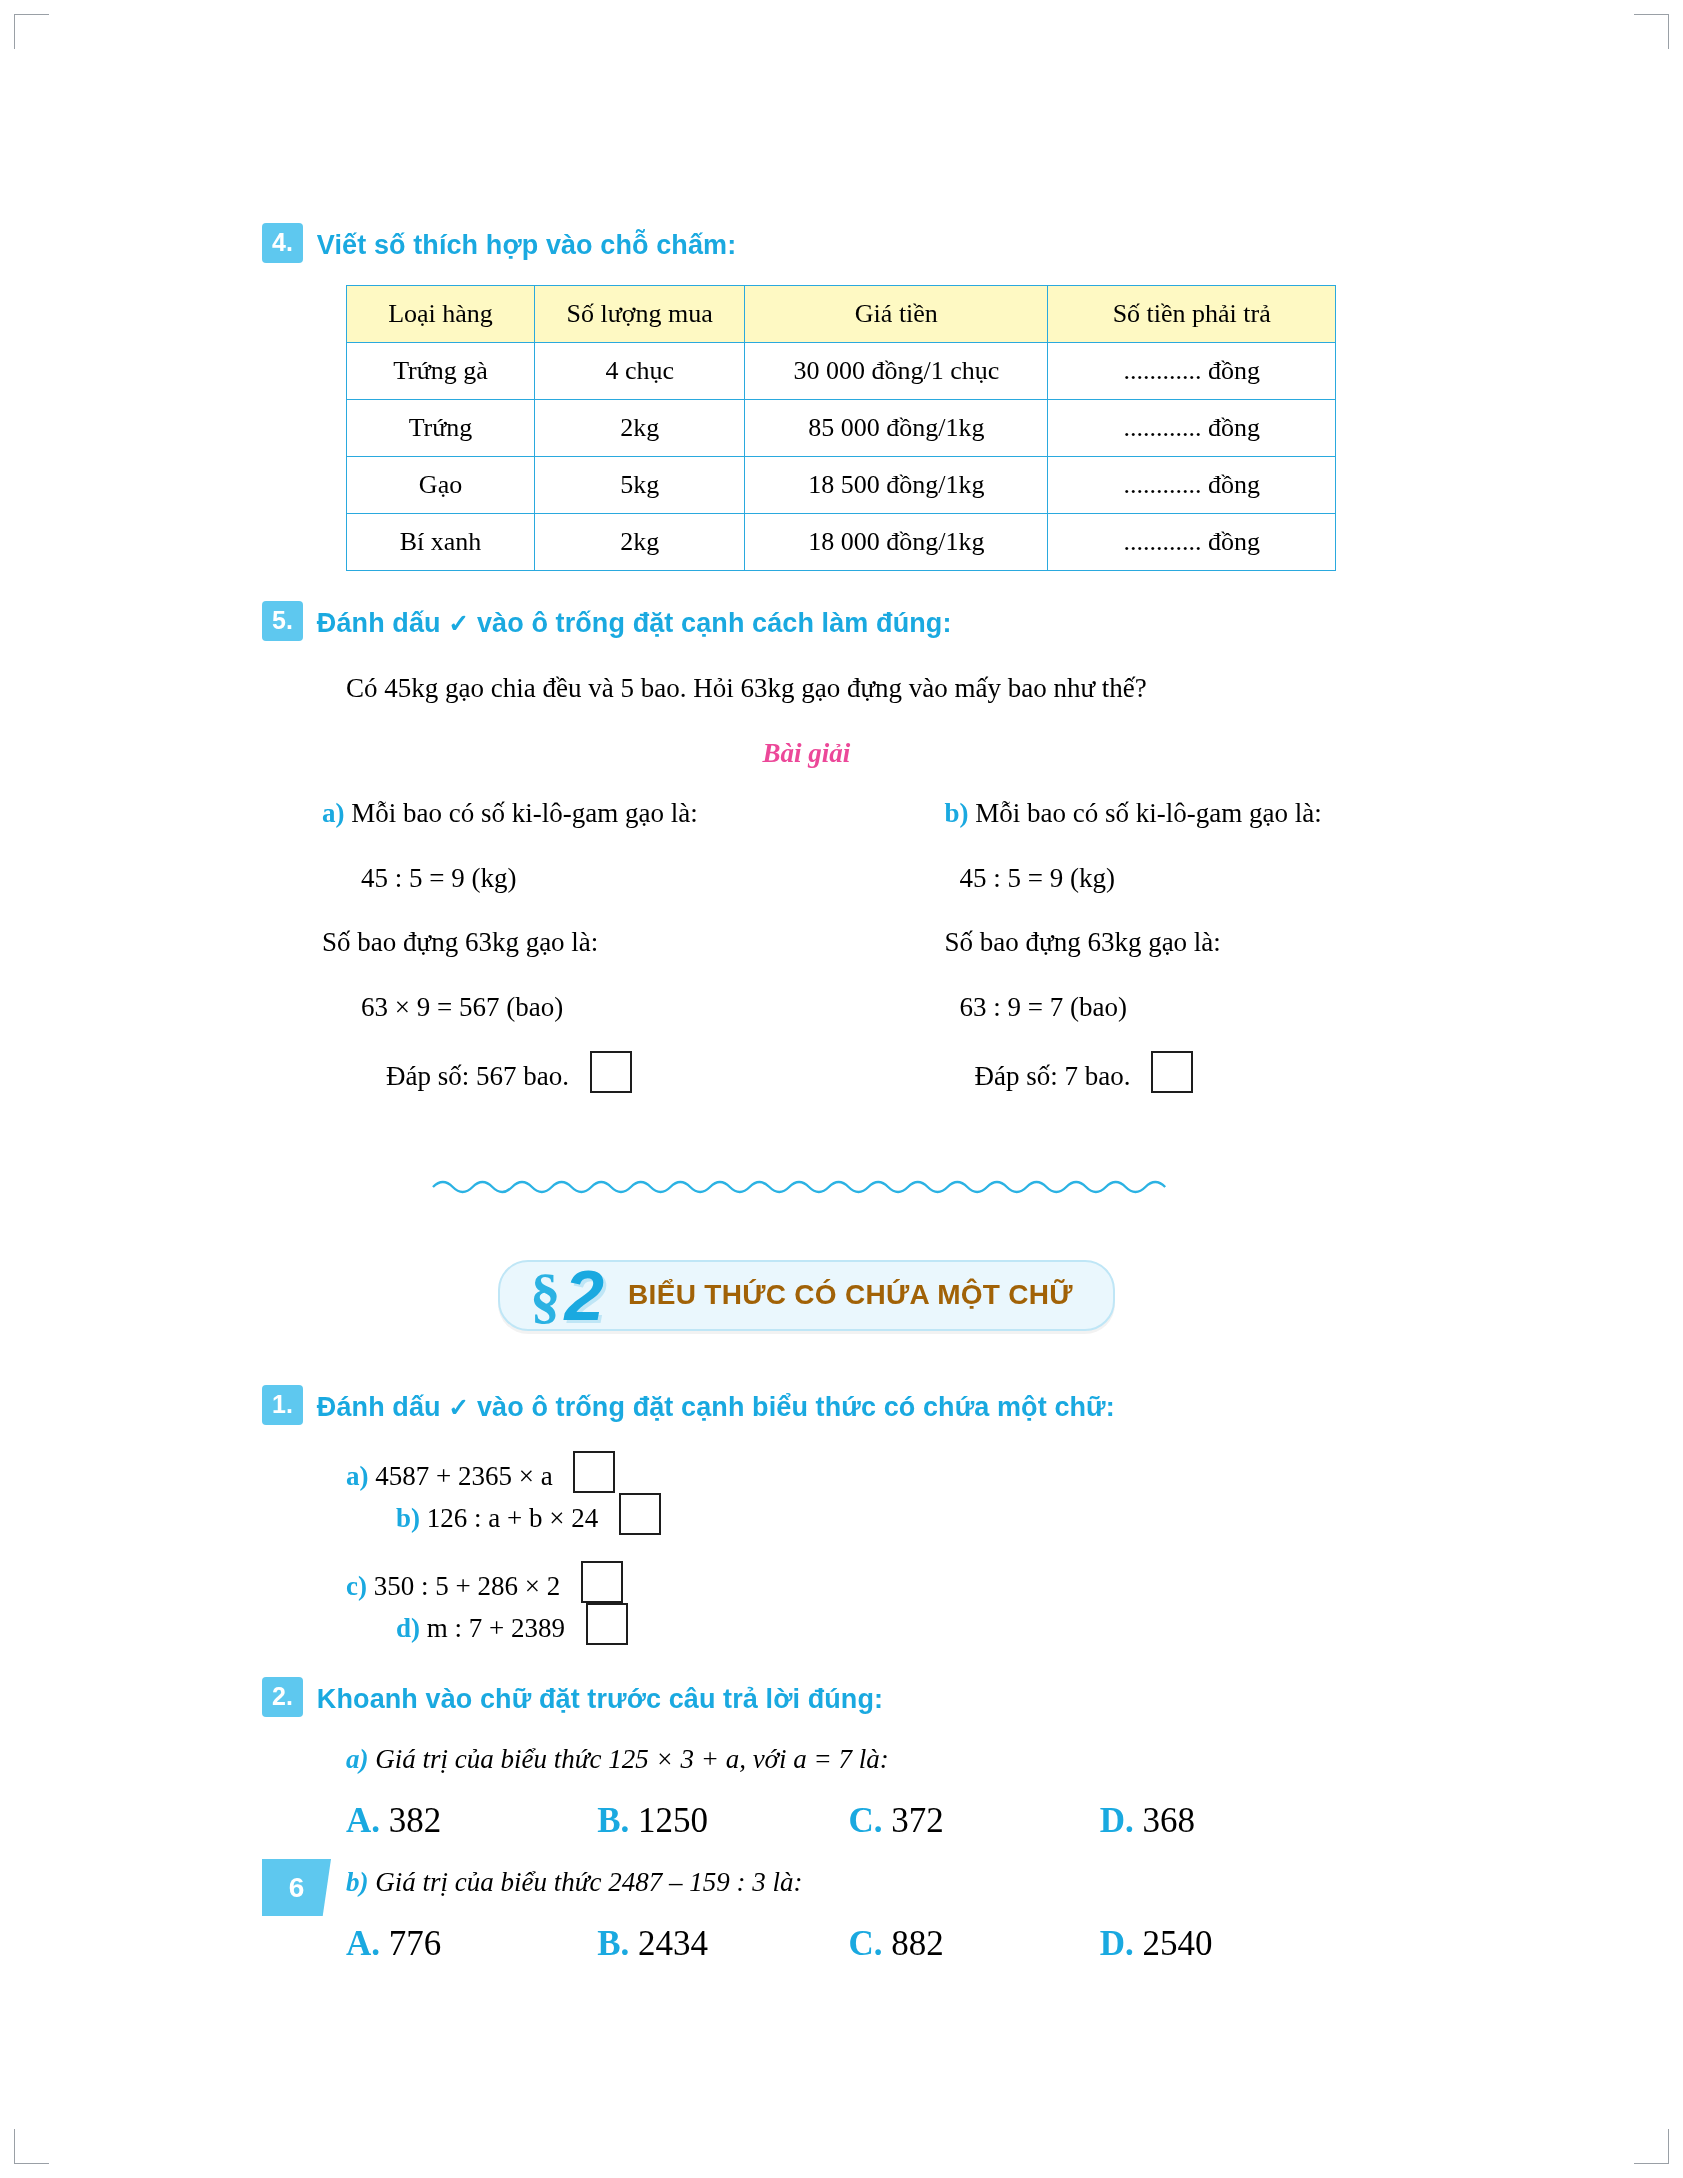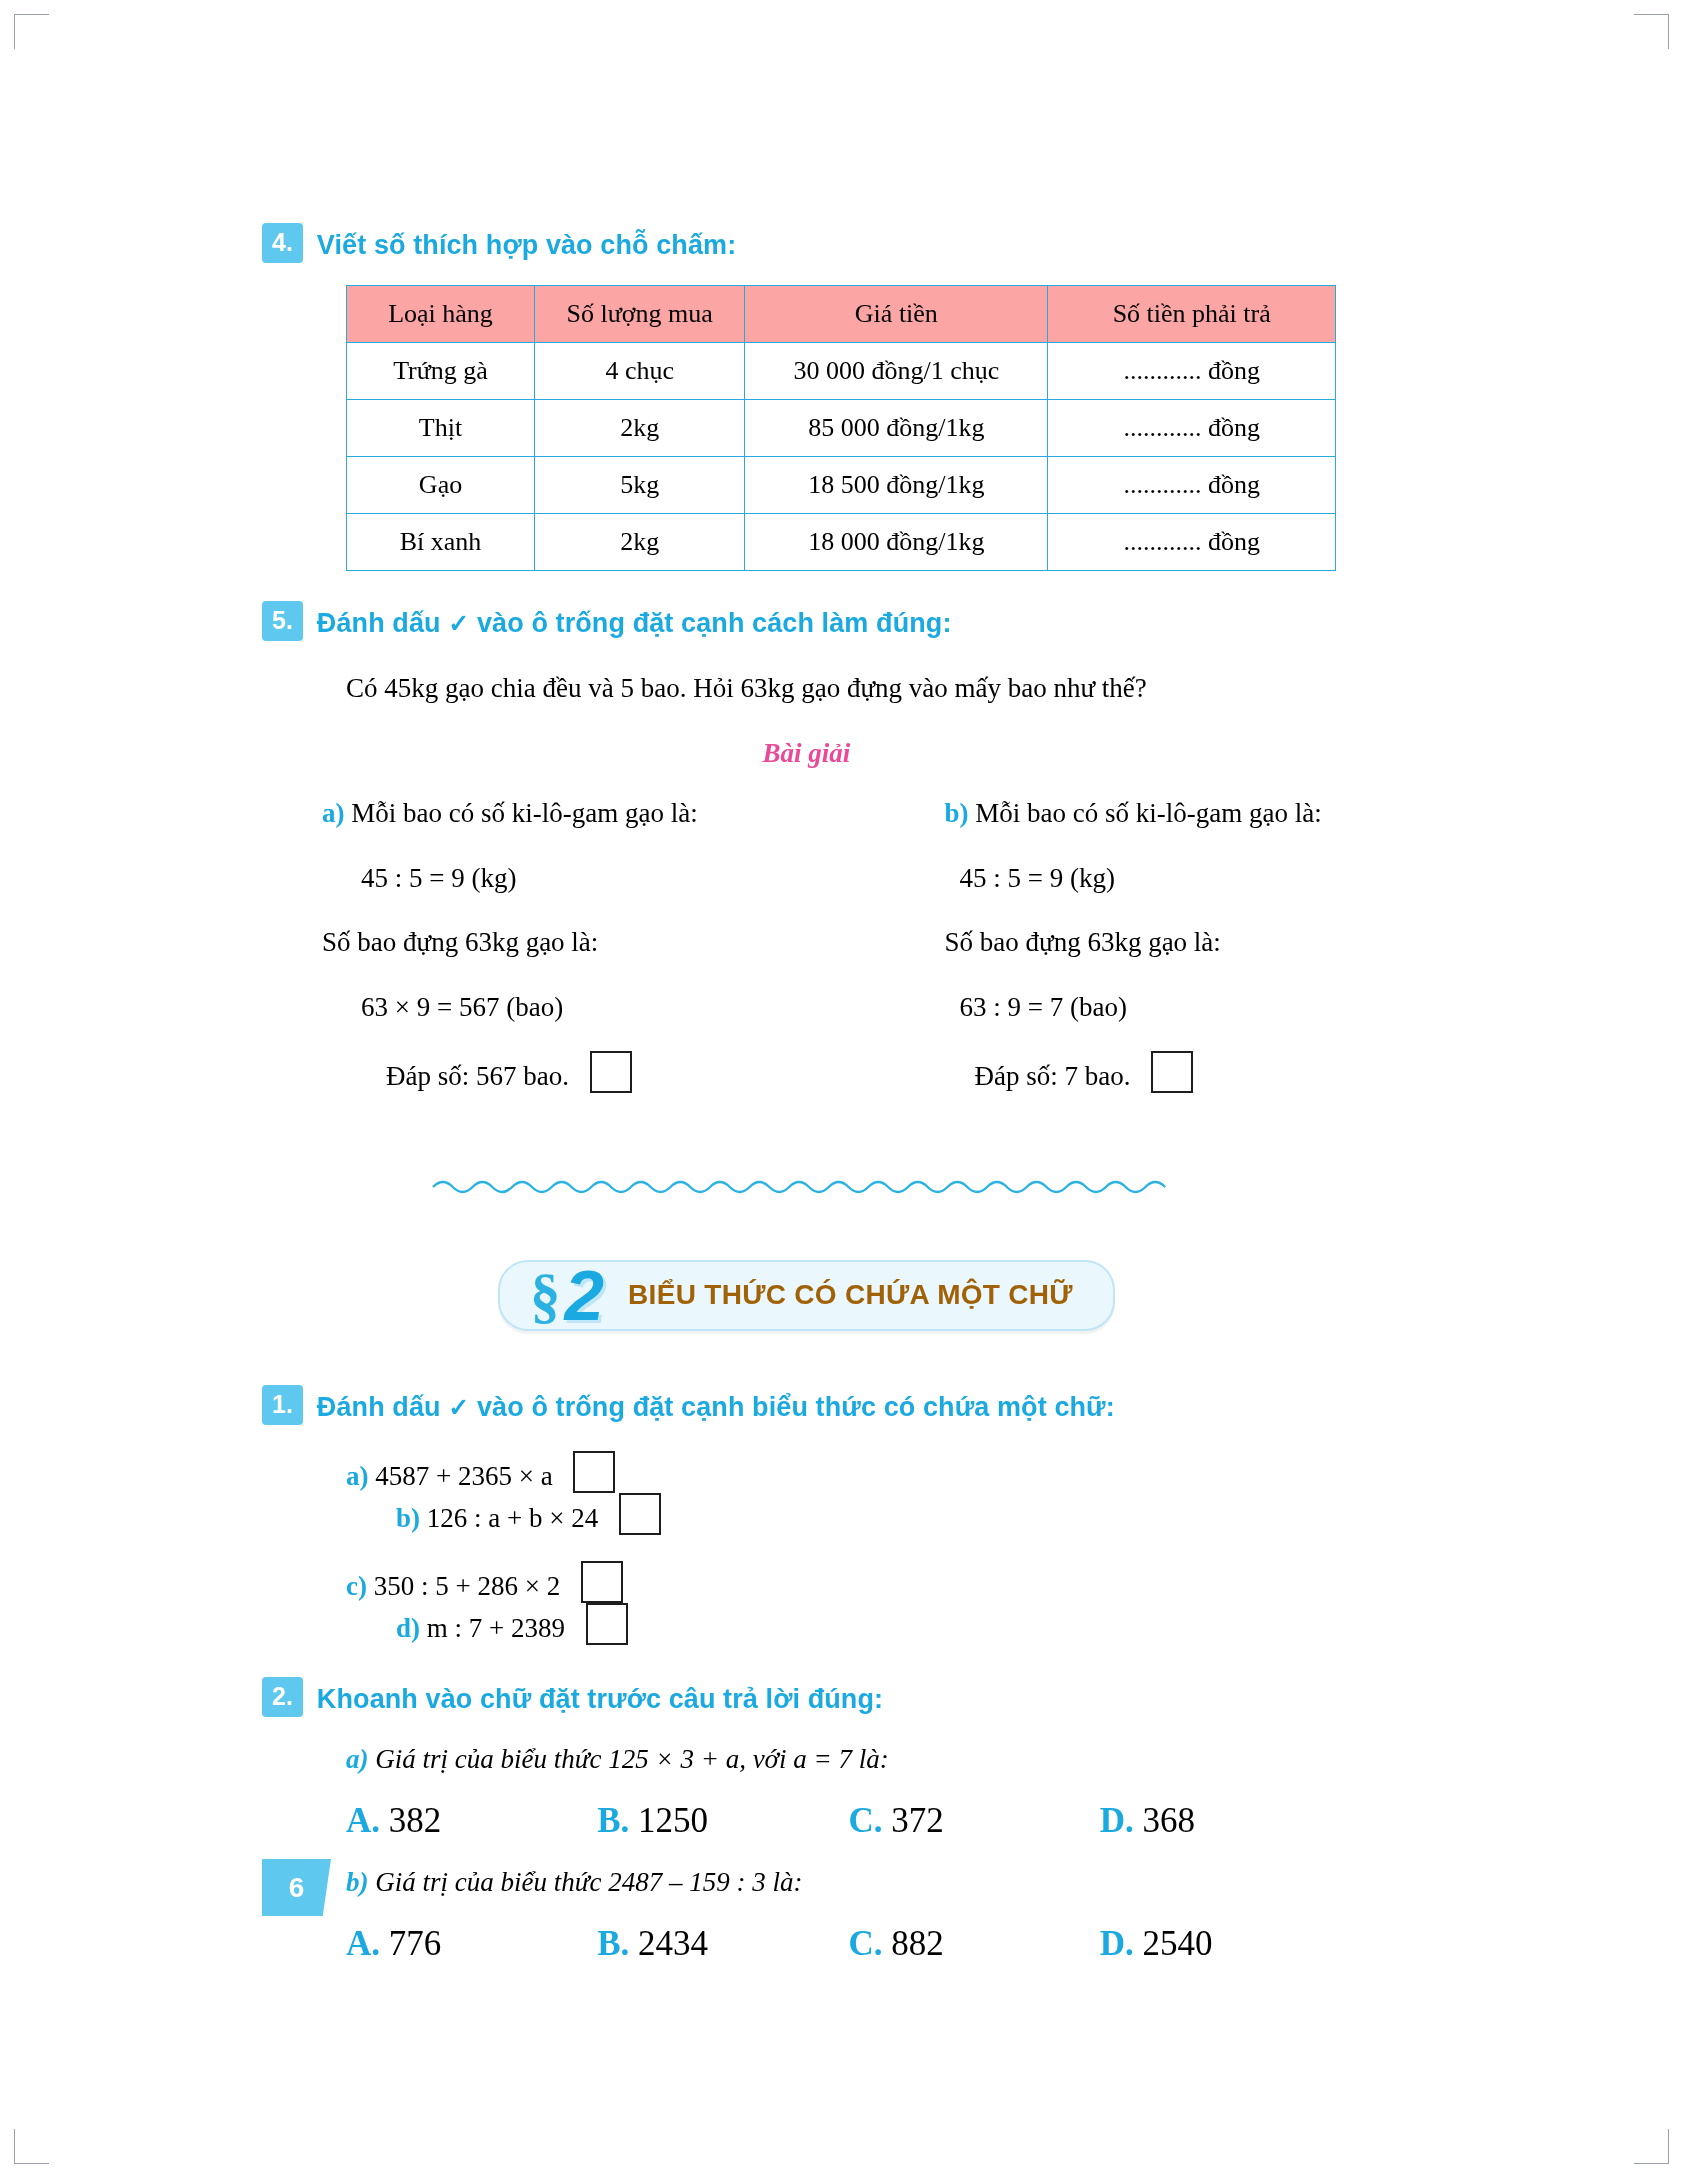--- a/index.html
+++ b/index.html
@@ -86,21 +86,21 @@
     font-size: 26px;
   }
   table.price th, table.price td {
     border: 1.6px solid #2aa9de;
     padding: 9px 8px;
     text-align: center;
     font-weight: normal;
     height: 38px;
   }
   table.price thead th {
-    background: #fca5a5;
+    background: #fef9c3;
     font-size: 26px;
   }
   .col1 { width: 183px; }
   .col2 { width: 208px; }
   .col3 { width: 307px; }
   .col4 { width: 292px; }
 
   
   .para {
     font-size: 27px;
@@ -271,21 +271,21 @@
         </tr>
       </thead>
       <tbody>
         <tr>
           <td>Trứng gà</td>
           <td>4 chục</td>
           <td>30 000 đồng/1 chục</td>
           <td>............ đồng</td>
         </tr>
         <tr>
-          <td>Thịt</td>
+          <td>Trứng</td>
           <td>2kg</td>
           <td>85 000 đồng/1kg</td>
           <td>............ đồng</td>
         </tr>
         <tr>
           <td>Gạo</td>
           <td>5kg</td>
           <td>18 500 đồng/1kg</td>
           <td>............ đồng</td>
         </tr>

